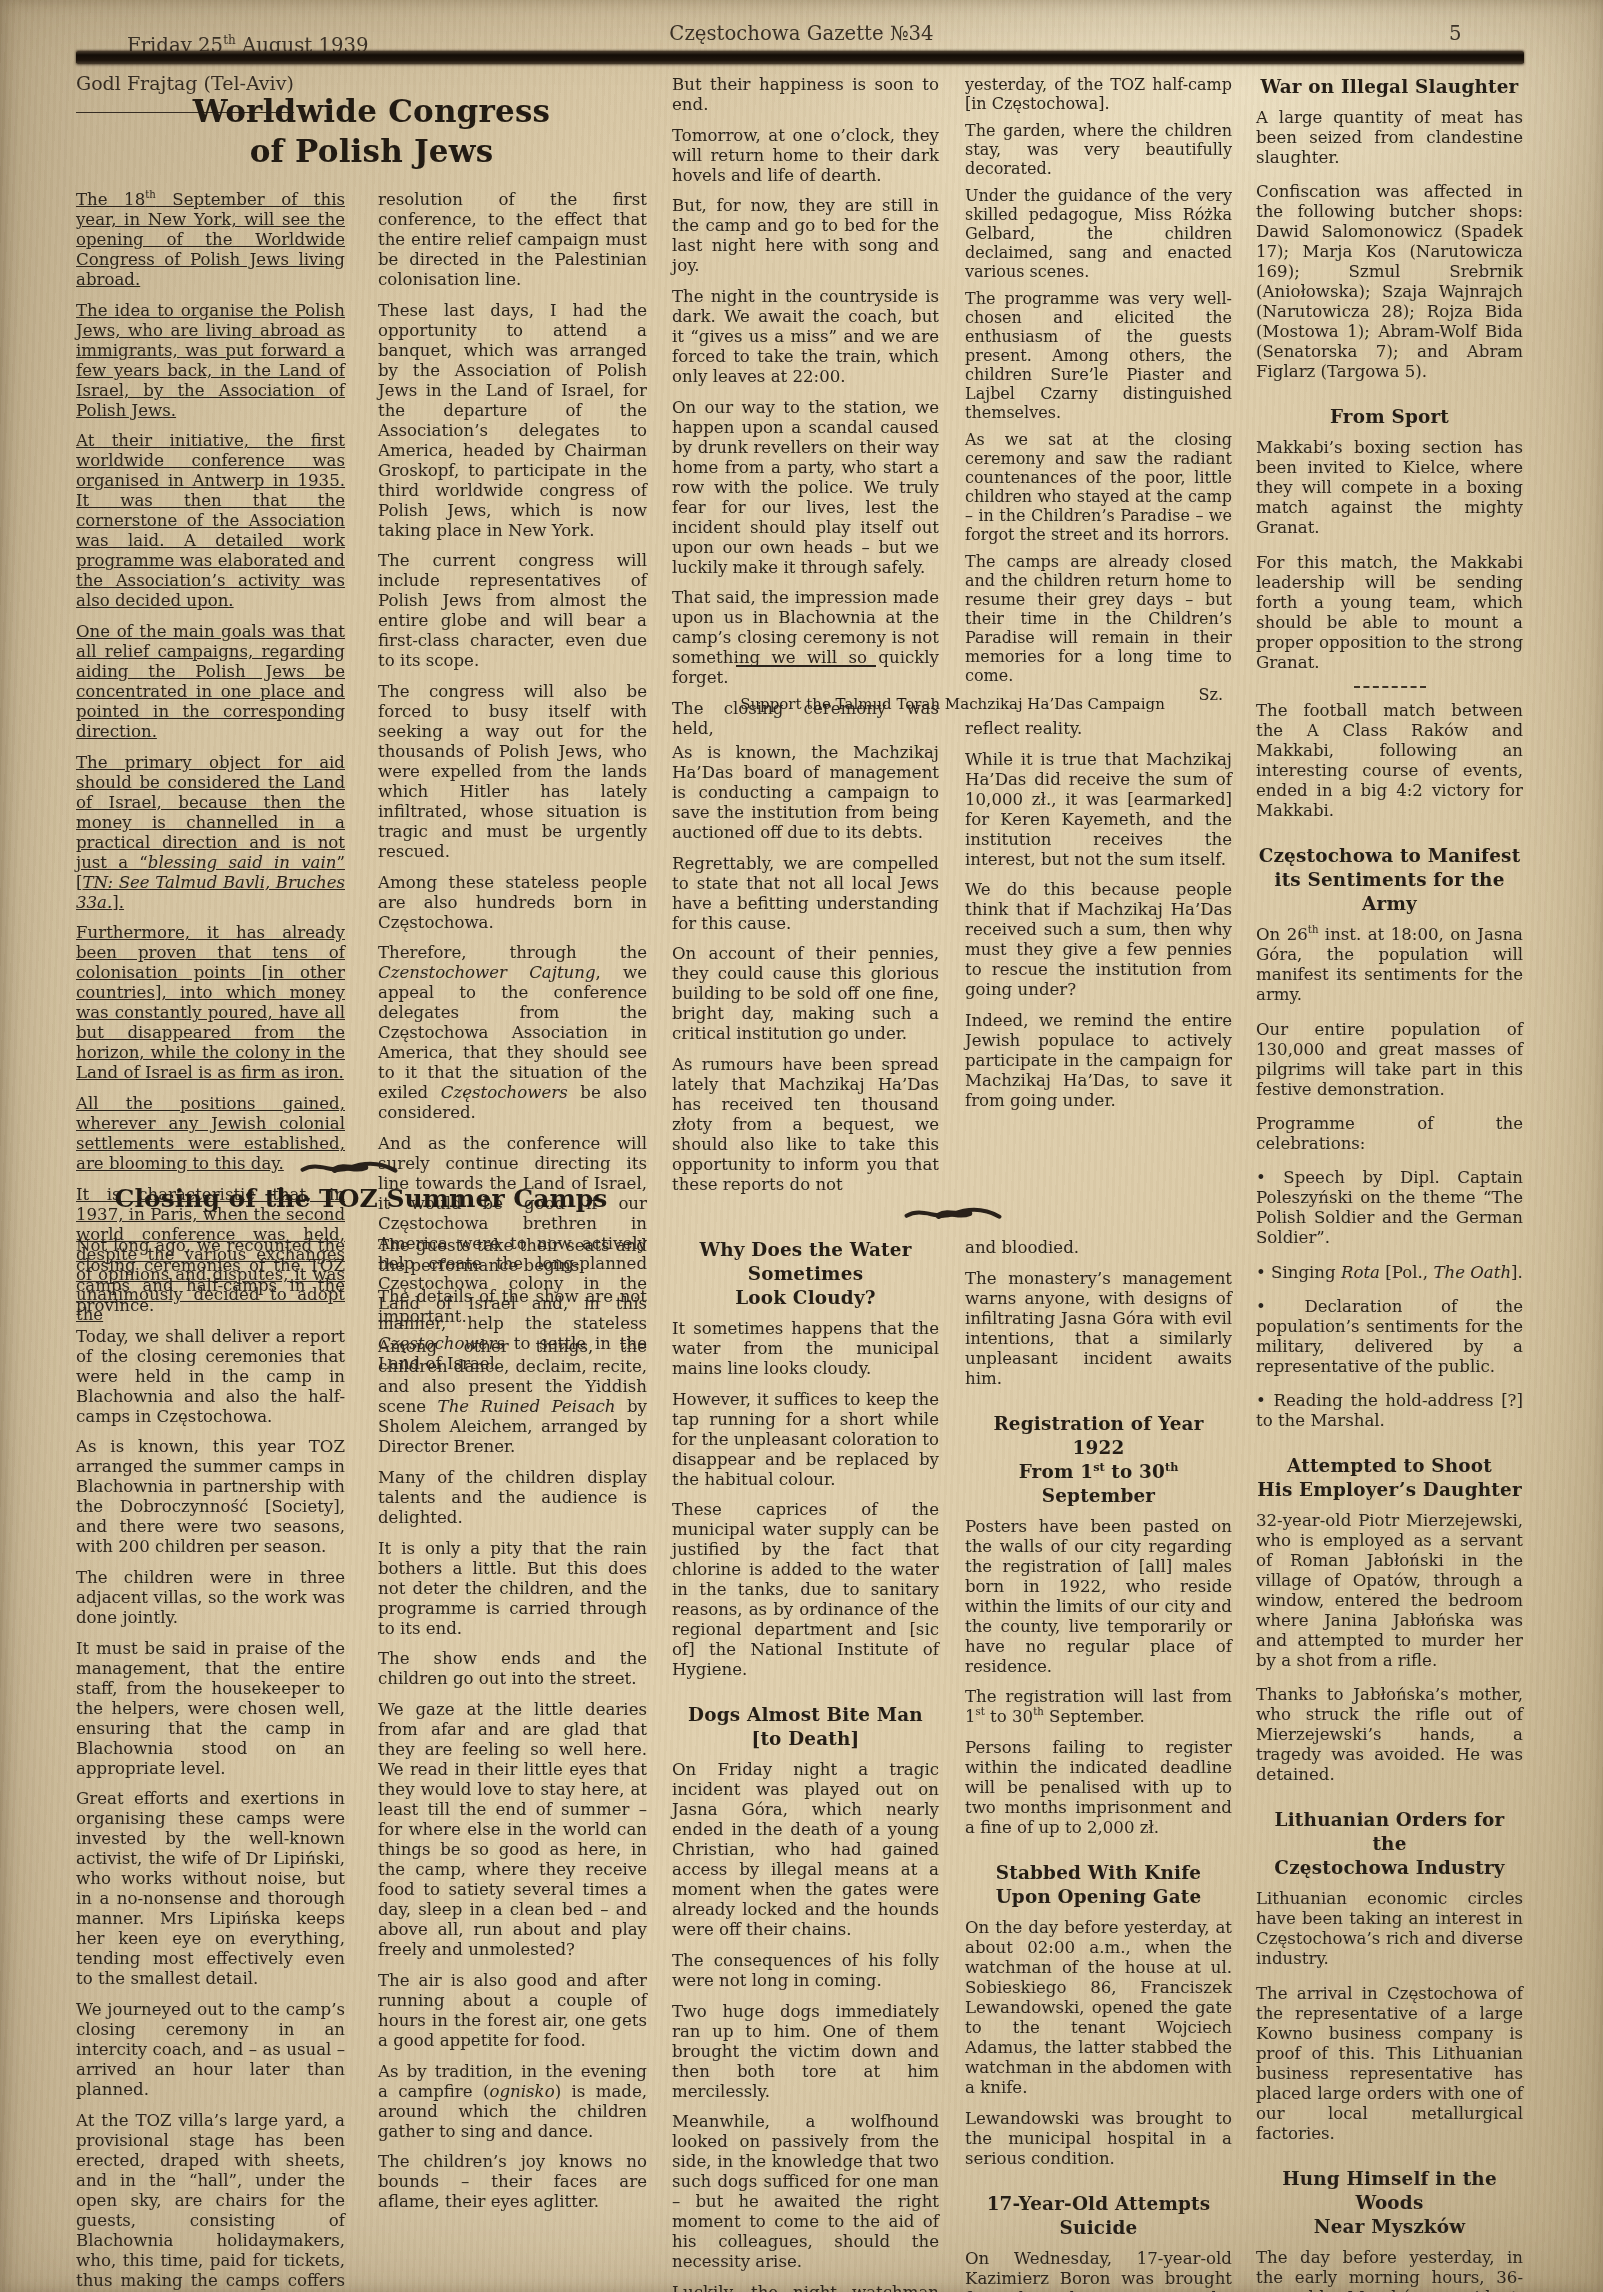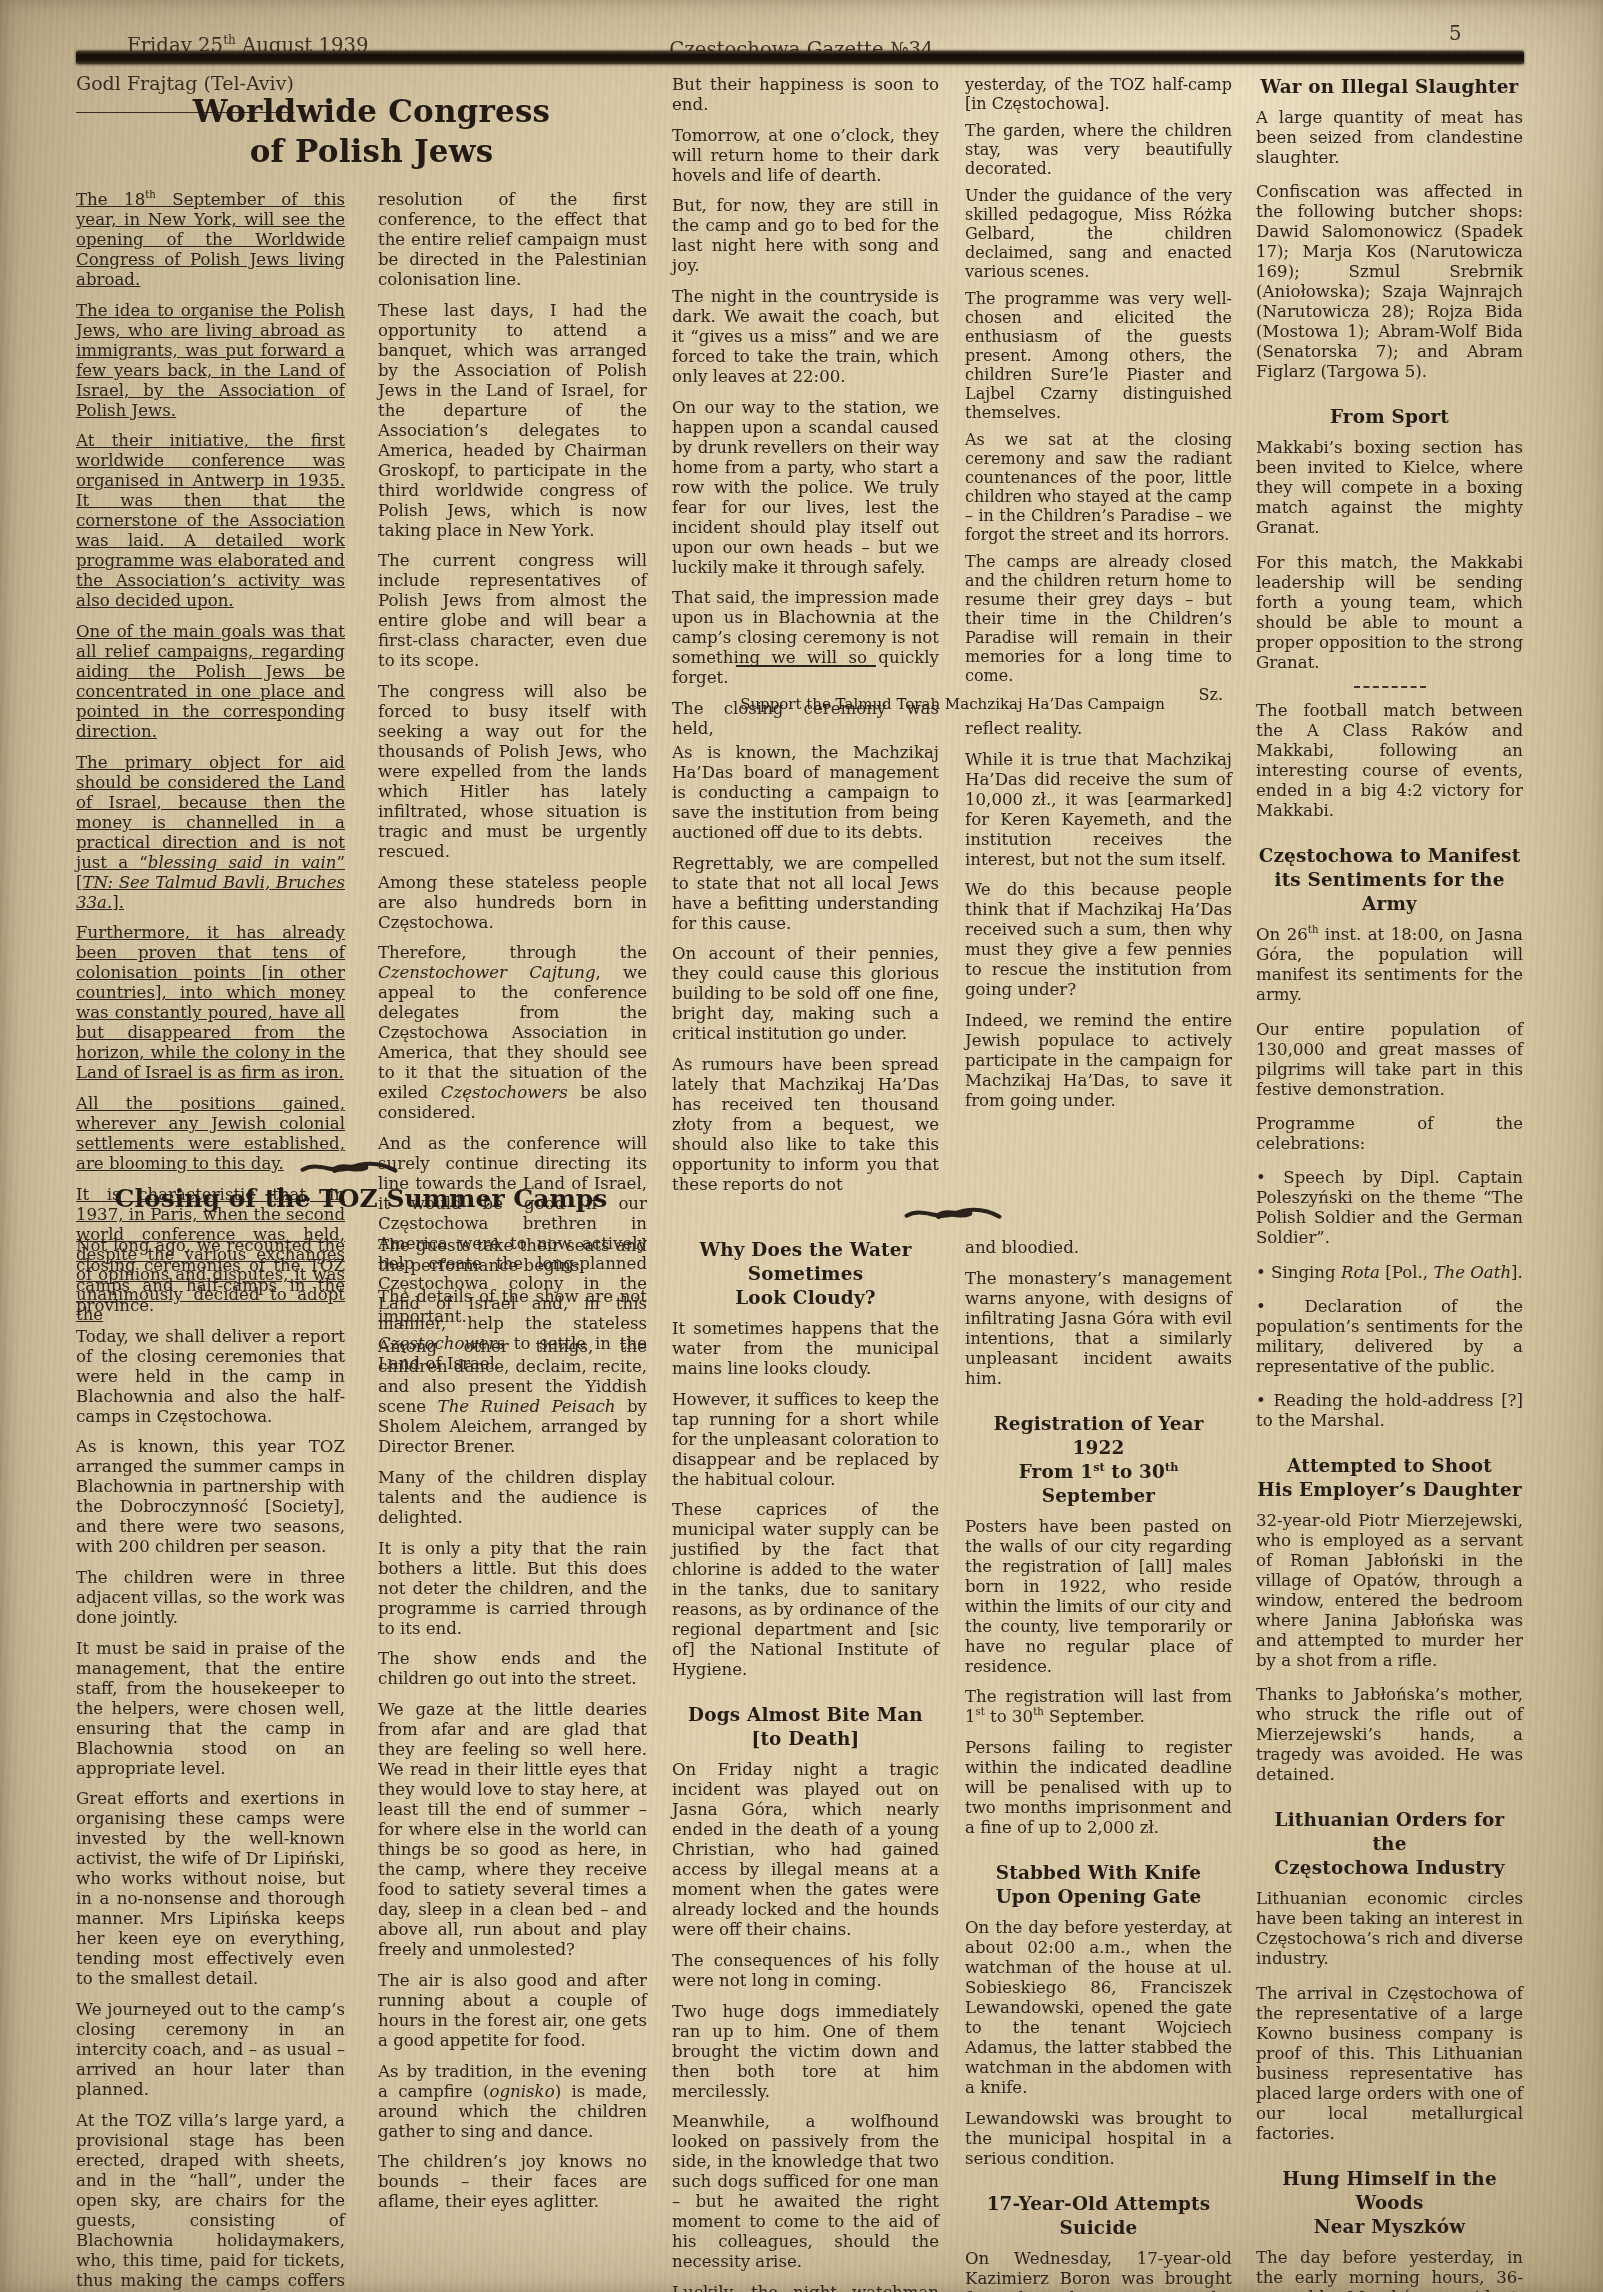--- a/index.html
+++ b/index.html
@@ -14,21 +14,21 @@
       radial-gradient(ellipse 806px 448px at 78% 4%, rgba(255,247,222,0.50), rgba(255,247,222,0) 60%),
       radial-gradient(ellipse 1254px 1612px at 50% 45%, rgba(0,0,0,0) 55%, rgba(74,54,28,0.16) 100%),
       linear-gradient(103deg,#cebd9b 0%,#d9c8a6 28%,#e0d0af 52%,#d9c8a5 76%,#cfbe99 100%);
     box-shadow:inset 0 0 81px rgba(70,50,25,.25), inset 3.6px 0 16px rgba(50,35,15,.25);
   }
   .noise{position:absolute;inset:0;pointer-events:none;
     background:repeating-linear-gradient(92deg,rgba(120,95,55,.035) 0 2.7px,rgba(255,245,220,.03) 2.7px 6.3px);}
   
   .hdr{position:absolute;top:21.5px;left:0;right:0;height:30px;font-size:19.7px;color:#393026;}
   .hdr .date{position:absolute;left:127px;top:12px;}
-  .hdr .title{position:absolute;left:0;right:0;top:0;text-align:center;margin-top:16px;}
+  .hdr .title{position:absolute;left:0;right:0;top:0;text-align:center;}
   .hdr .pageno{position:absolute;left:1449px;top:0;}
   .rule{position:absolute;top:51px;left:76px;width:1448px;height:12.5px;
     background:linear-gradient(to bottom,#4a3d2e,#130d07 30%,#1d140c 72%,#463a2b);
     box-shadow:0 0.9px 2.7px rgba(25,15,5,.55), 0 -0.9px 1.8px rgba(25,15,5,.35);border-radius:1.8px;}
   
   .col{position:absolute;width:267px;text-align:justify;font-size:16.6px;line-height:20px;}
   .col p{margin:0;}
   .col p + p{margin-top:10.7px;}
   .col.tight{font-size:16px;line-height:19px;}
   .col.tight p + p{margin-top:8px;}

